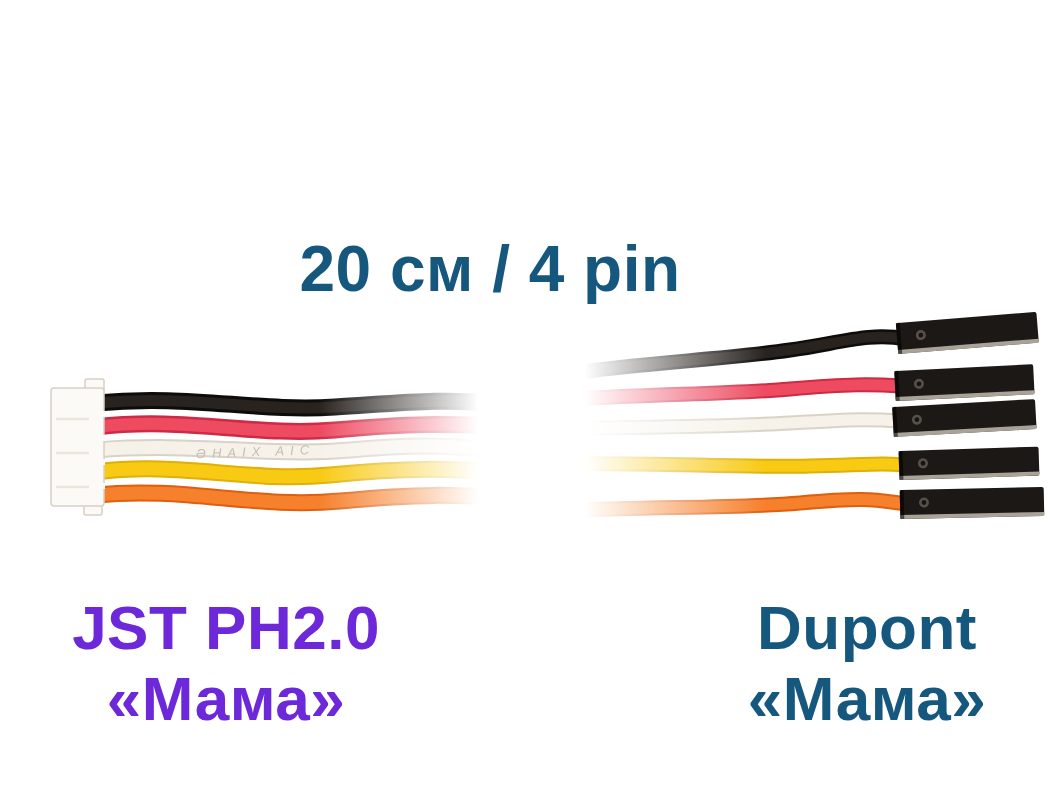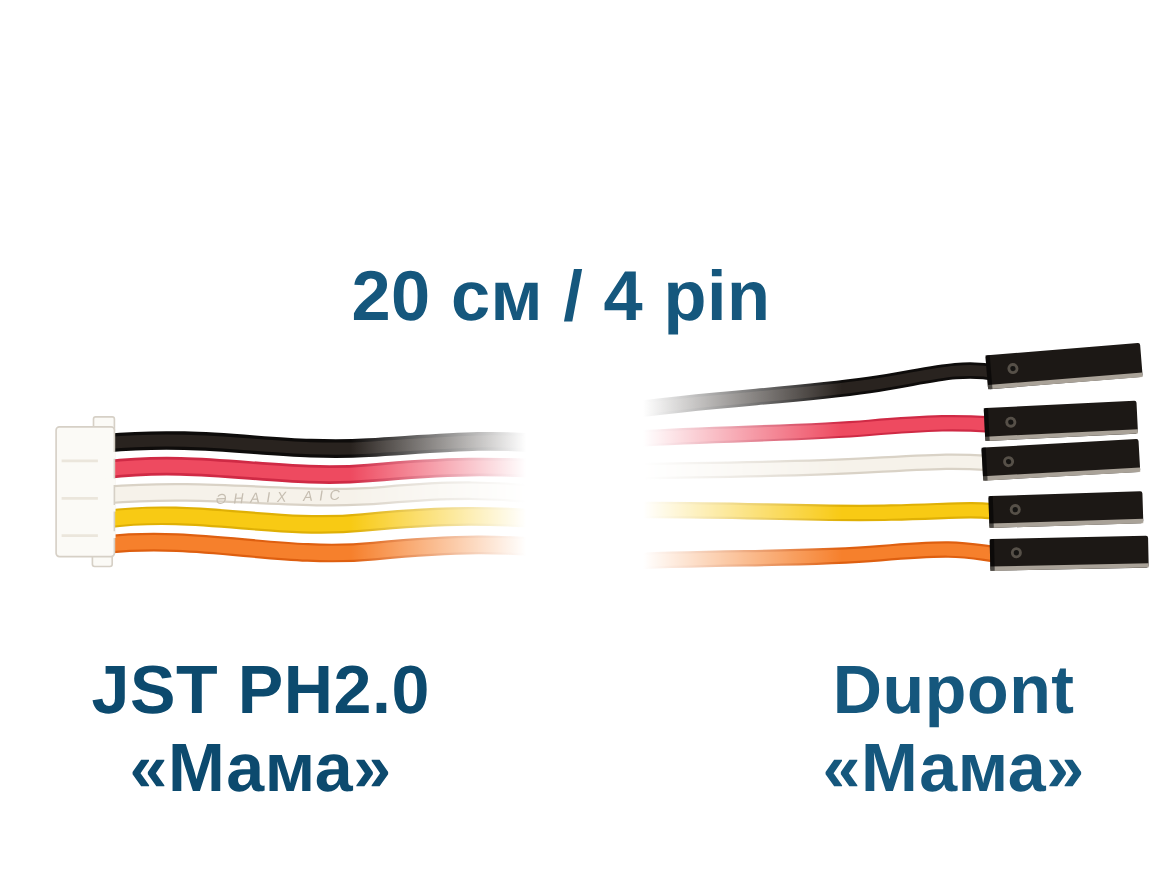--- a/index.html
+++ b/index.html
@@ -3,21 +3,21 @@
 <meta charset="utf-8">
 <style>
   html,body { margin:0; padding:0; background:#ffffff; }
   .stage {
     position:relative; width:1063px; height:798px; background:#ffffff;
     overflow:hidden; font-family:"Liberation Sans", sans-serif;
   }
   .cable-svg { position:absolute; left:0; top:0; width:1063px; height:798px; }
   .title {
     position:absolute; top:233px; left:0; width:980px; text-align:center;
-    font-weight:bold; font-size:64px; line-height:72px; letter-spacing:0.5px;margin-left:20px;
+    font-weight:bold; font-size:64px; line-height:72px; letter-spacing:0.5px;
   }
   .label {
     position:absolute; top:592px; width:452px; text-align:center;
     font-weight:bold; font-size:62px; line-height:71px; letter-spacing:0.5px;
   }
   .label-left  { left:0px;  }
   .label-right { left:641px; }
 </style>
 </head>
 <body>
@@ -125,21 +125,21 @@
       <g transform="rotate(-1.2 900 504)">
         <rect x="900" y="490" width="144" height="29" rx="2" fill="#1c1815"></rect>
         <rect x="900" y="515" width="144" height="4" opacity="0.9" fill="#b9b1a6"></rect>
         <rect x="900" y="490" width="4" height="29" fill="rgba(0,0,0,0.55)"></rect>
         <circle cx="924" cy="503" r="5" fill="#565048"></circle>
         <circle cx="924" cy="503" r="2.4" fill="rgba(0,0,0,0.75)"></circle>
       </g>
     </g>
   </svg>
 
-  <div class="label label-left" style="color: #0c4a6e; padding-left: 11px;">
+  <div class="label label-left" style="color: #6d28d9;">
     <div class="label-line">JST PH2.0</div>
     <div class="label-line">«Мама»</div>
   </div>
 
   <div class="label label-right" style="color: rgb(21, 87, 125);">
     <div class="label-line">Dupont</div>
     <div class="label-line">«Мама»</div>
   </div>
 
 </div>

